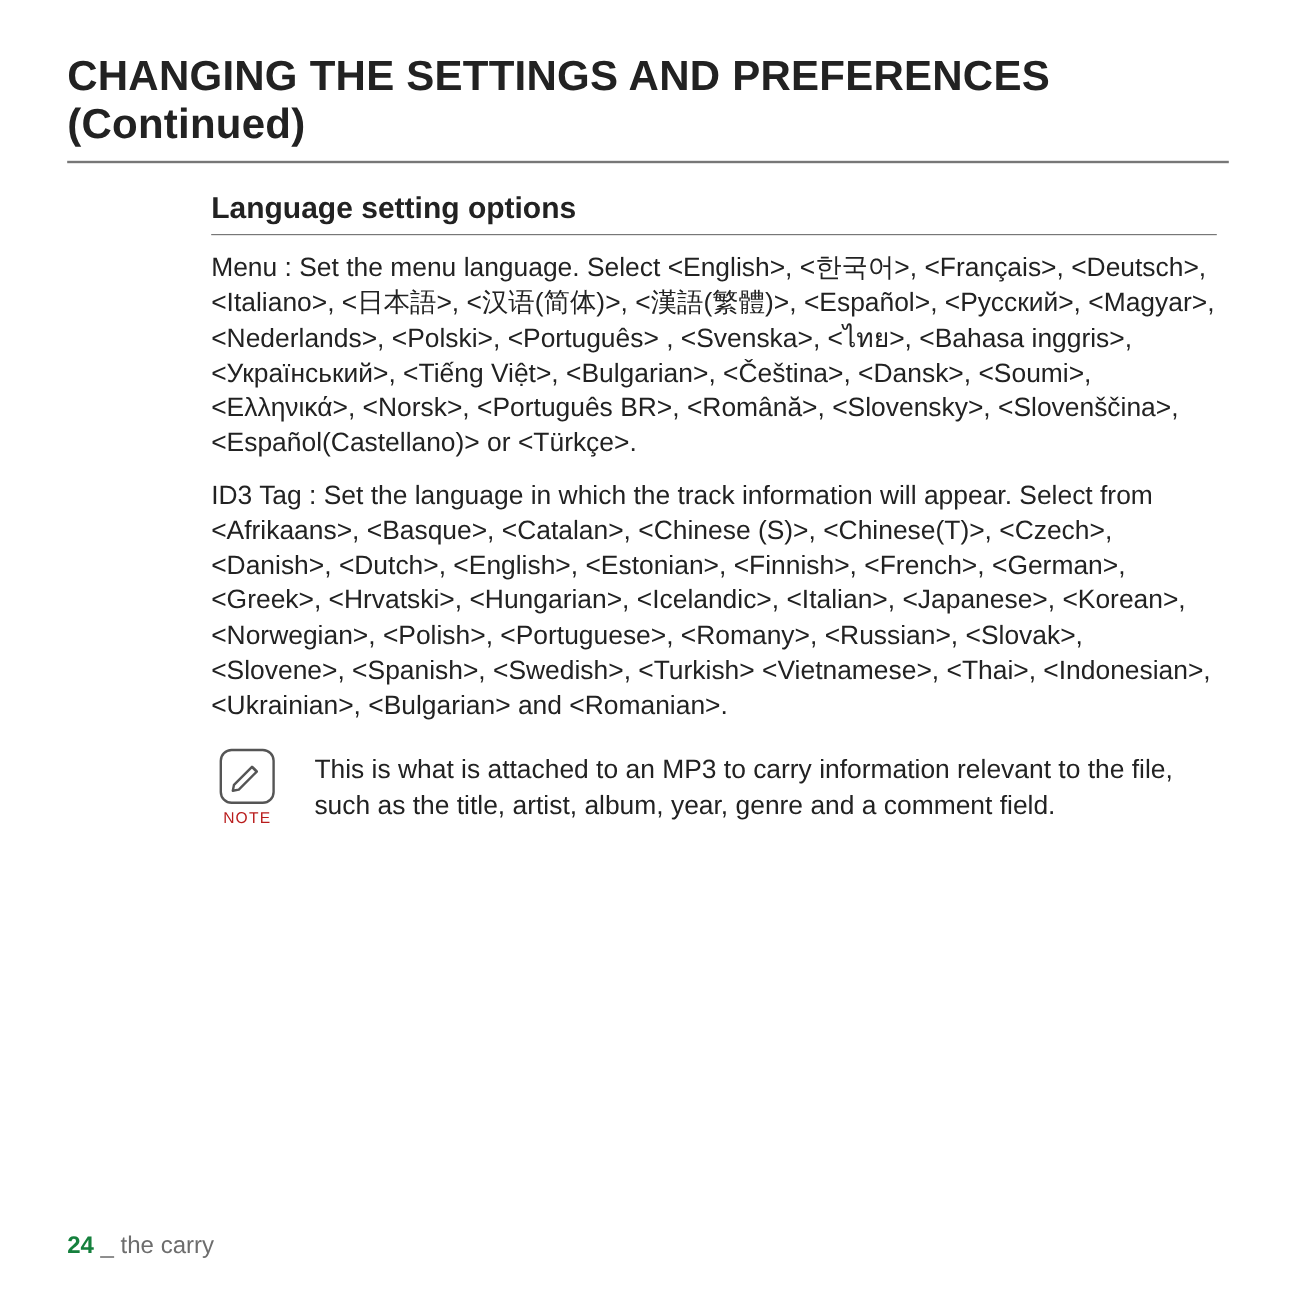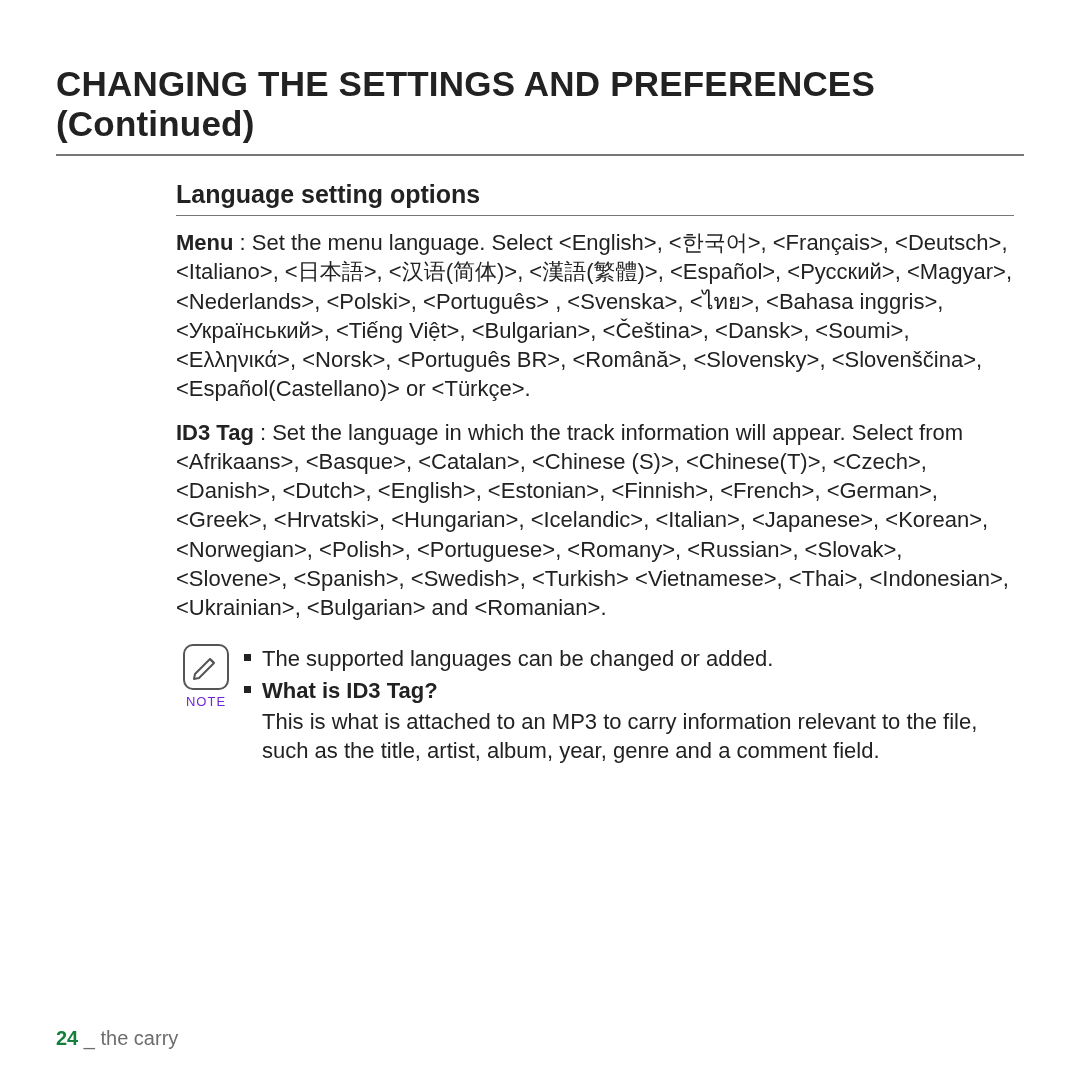--- a/index.html
+++ b/index.html
@@ -8,21 +8,21 @@
     width:1080px;
     height:1080px;
     background:#ffffff;
     font-family:Arial,Helvetica,sans-serif;
     color:#222;
   }
   .page{
     box-sizing:border-box;
     width:1080px;
     height:1080px;
-    padding:64px 56px 30px 56px;
+    padding:44px 56px 30px 56px;
     position:relative;
   }
   h1.title{
     margin:0 0 6px 0;
     padding:0 0 10px 0;
     font-size:35px;
     font-weight:bold;
     letter-spacing:0.2px;
     border-bottom:2px solid #777;
   }
@@ -35,21 +35,21 @@
   }
   .section{
     margin-left:120px;
     margin-right:10px;
   }
   p.block{
     margin:12px 0 14px 0;
     font-size:22px;
     line-height:1.33;
   }
-  .bold{font-weight:bold;}
+  .bold{font-weight:normal;}
   .note-row{
     display:flex;
     flex-direction:row;
     align-items:flex-start;
     margin-top:22px;
   }
   .note-icon-col{
     width:60px;
     flex:0 0 auto;
     text-align:center;
@@ -58,21 +58,21 @@
     width:46px;height:46px;
     border:2px solid #555;
     border-radius:10px;
     position:relative;
     box-sizing:border-box;
     margin:0 auto;
   }
   .note-icon svg{position:absolute;left:3px;top:3px;}
   .note-label{
     font-size:13px;
-    color:#6d28d9;
+    color:#b91c1c;
     letter-spacing:1px;
     margin-top:4px;
   }
   .note-body{
     flex:1 1 auto;
     font-size:22px;
     line-height:1.33;
     padding-left:8px;
   }
   .note-body ul{
@@ -130,26 +130,20 @@
       <div class="note-icon-col">
         <div class="note-icon">
           <svg width="36" height="36" viewBox="0 0 36 36">
             <path d="M7 25 L22 10 L26 14 L11 29 L6 30 Z" fill="none" stroke="#555" stroke-width="2" stroke-linejoin="round"></path>
             <line x1="22" y1="10" x2="26" y2="14" stroke="#555" stroke-width="2"></line>
           </svg>
         </div>
         <div class="note-label">NOTE</div>
       </div>
       <div class="note-body">
-        <ul>
-          <li>The supported languages can be changed or added.</li>
-          <li>
-            <span class="q">What is ID3 Tag?</span>
-          </li>
-        </ul>
         <div class="desc">This is what is attached to an MP3 to carry information relevant to the file, such as the title, artist, album, year, genre and a comment field.</div>
       </div>
     </div>
 
   </div>
 
   <div class="footer">
     <span class="pn">24</span><span> _ </span><span>the carry</span>
   </div>
 

